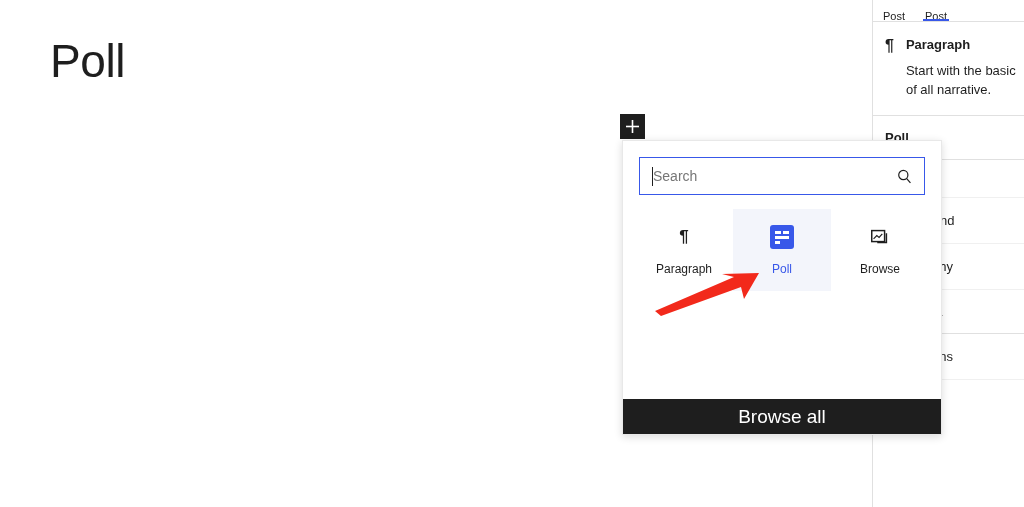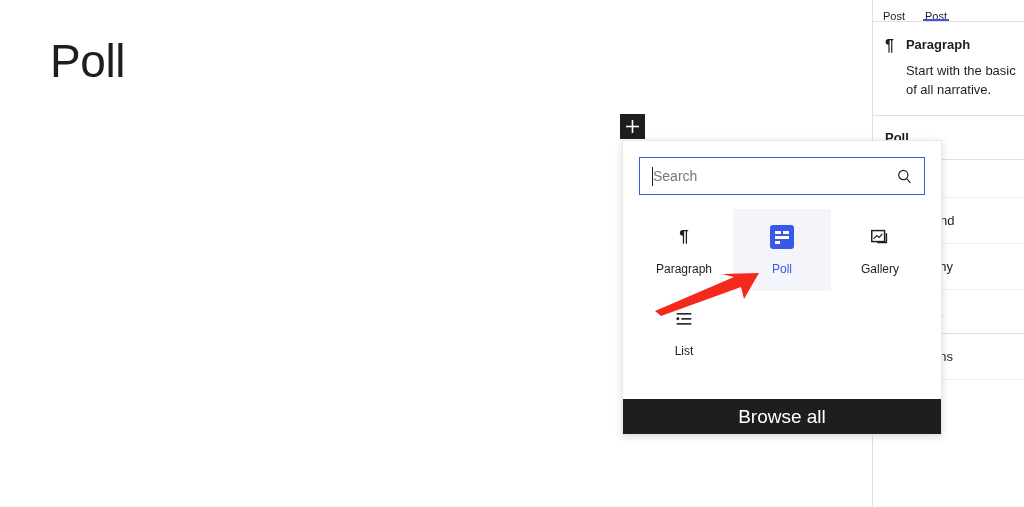--- a/index.html
+++ b/index.html
@@ -232,34 +232,23 @@
 
 
       <div class="block-item">
         <span class="block-ico">
           <svg width="22" height="22" viewBox="0 0 24 24">
             <rect x="3" y="5" width="14" height="12" fill="none" stroke="#1e1e1e" stroke-width="1.6"></rect>
             <polyline points="5,14 8.5,10.5 11,12.5 14.5,8.5" fill="none" stroke="#1e1e1e" stroke-width="1.3"></polyline>
             <path d="M19 8 v10 h-10" fill="none" stroke="#1e1e1e" stroke-width="1.6"></path>
           </svg>
         </span>
-        <span class="block-label">Gallery</span>
-      </div>
-
-      <div class="block-item">
-        <span class="block-ico">
-          <svg width="22" height="22" viewBox="0 0 24 24">
-            <rect x="4" y="5.5" width="16" height="1.7" fill="#1e1e1e"></rect>
-            <circle cx="5.3" cy="11.8" r="1.6" fill="#1e1e1e"></circle>
-            <rect x="9" y="11" width="11" height="1.7" fill="#1e1e1e"></rect>
-            <rect x="4" y="16.5" width="16" height="1.7" fill="#1e1e1e"></rect>
-          </svg>
-        </span>
-        <span class="block-label">List</span>
-      </div>
+        <span class="block-label">Browse</span>
+      </div>
+
     </div>
 
     <div class="browse-all">Browse all</div>
   </div>
 
   <svg class="arrow-svg" width="110" height="45" viewBox="0 0 110 45">
     <path d="M3 39 L82 5 L70 2 L107 1 L92 27 L89 15 L9 44 Z" fill="#f2291b"></path>
   </svg>
 
 </div>

